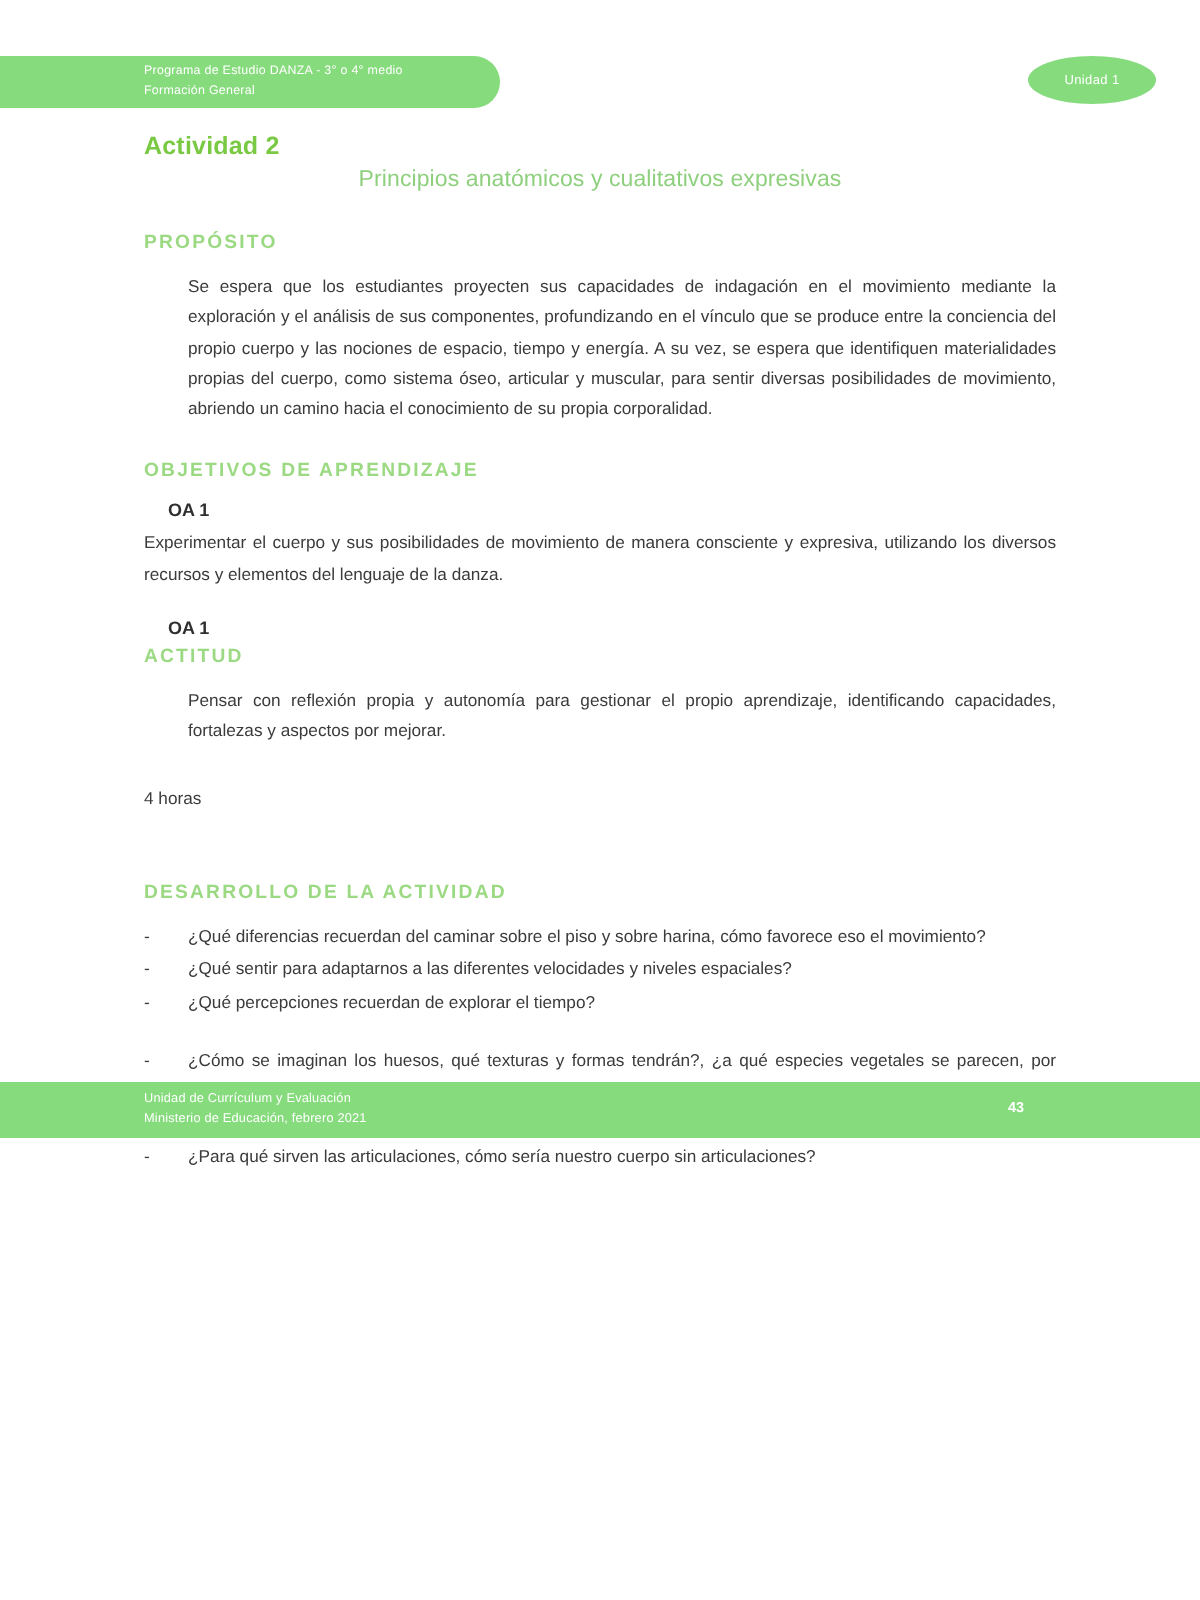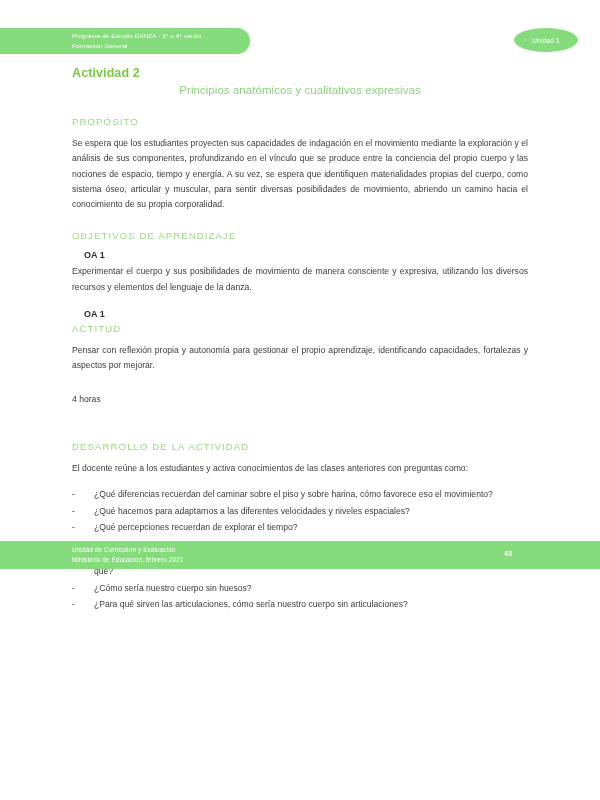--- a/index.html
+++ b/index.html
@@ -82,34 +82,35 @@
     font-size: 11.5px;
     font-weight: normal;
     letter-spacing: 0.05px;
     margin: 0 0 20px 0;
     text-align: center;
   }
 
   .section-heading {
     color: #9bd983;
     font-size: 9.6px;
-    font-weight: normal;
+    font-weight: bold;
     letter-spacing: 1.1px;
     margin: 0 0 9px 0;
   }
 
   .body-text {
     font-size: 8.6px;
     line-height: 15.3px;
     color: #3b3b3b;
     text-align: justify;
     margin: 0 0 14px 0;
   }
   .body-text.last {
     margin-bottom: 18px;
+    margin-left: 22px;
   }
 
   .oa-label {
     font-size: 9px;
     font-weight: bold;
     color: #2f2f2f;
     margin: 0 0 4px 12px;
   }
   .spacer-lg { height: 20px; }
 
@@ -199,30 +200,29 @@
     <div class="oa-label">OA 1</div>
 
     <h3 class="section-heading">ACTITUD</h3>
     <p class="body-text last">Pensar con reflexión propia y autonomía para gestionar el propio aprendizaje, identificando capacidades, fortalezas y aspectos por mejorar.</p>
 
     <p class="body-text">4 horas</p>
 
     <div class="spacer-lg"></div>
 
     <h3 class="section-heading">DESARROLLO DE LA ACTIVIDAD</h3>
-    <p class="lead-line">El docente reúne a los estudiantes y activa conocimientos de las clases anteriores con preguntas como:</p>
 
     <ul class="q-list">
       <li class="q-item">
         <span class="q-dash">-</span>
         <span class="q-text">¿Qué diferencias recuerdan del caminar sobre el piso y sobre harina, cómo favorece eso el movimiento?</span>
       </li>
       <li class="q-item">
         <span class="q-dash">-</span>
-        <span class="q-text">¿Qué hacemos para adaptarnos a las diferentes velocidades y niveles espaciales?</span>
+        <span class="q-text">¿Qué sentir para adaptarnos a las diferentes velocidades y niveles espaciales?</span>
       </li>
       <li class="q-item">
         <span class="q-dash">-</span>
         <span class="q-text">¿Qué percepciones recuerdan de explorar el tiempo?</span>
       </li>
     </ul>
 
 
     <ul class="q-list">
       <li class="q-item">

